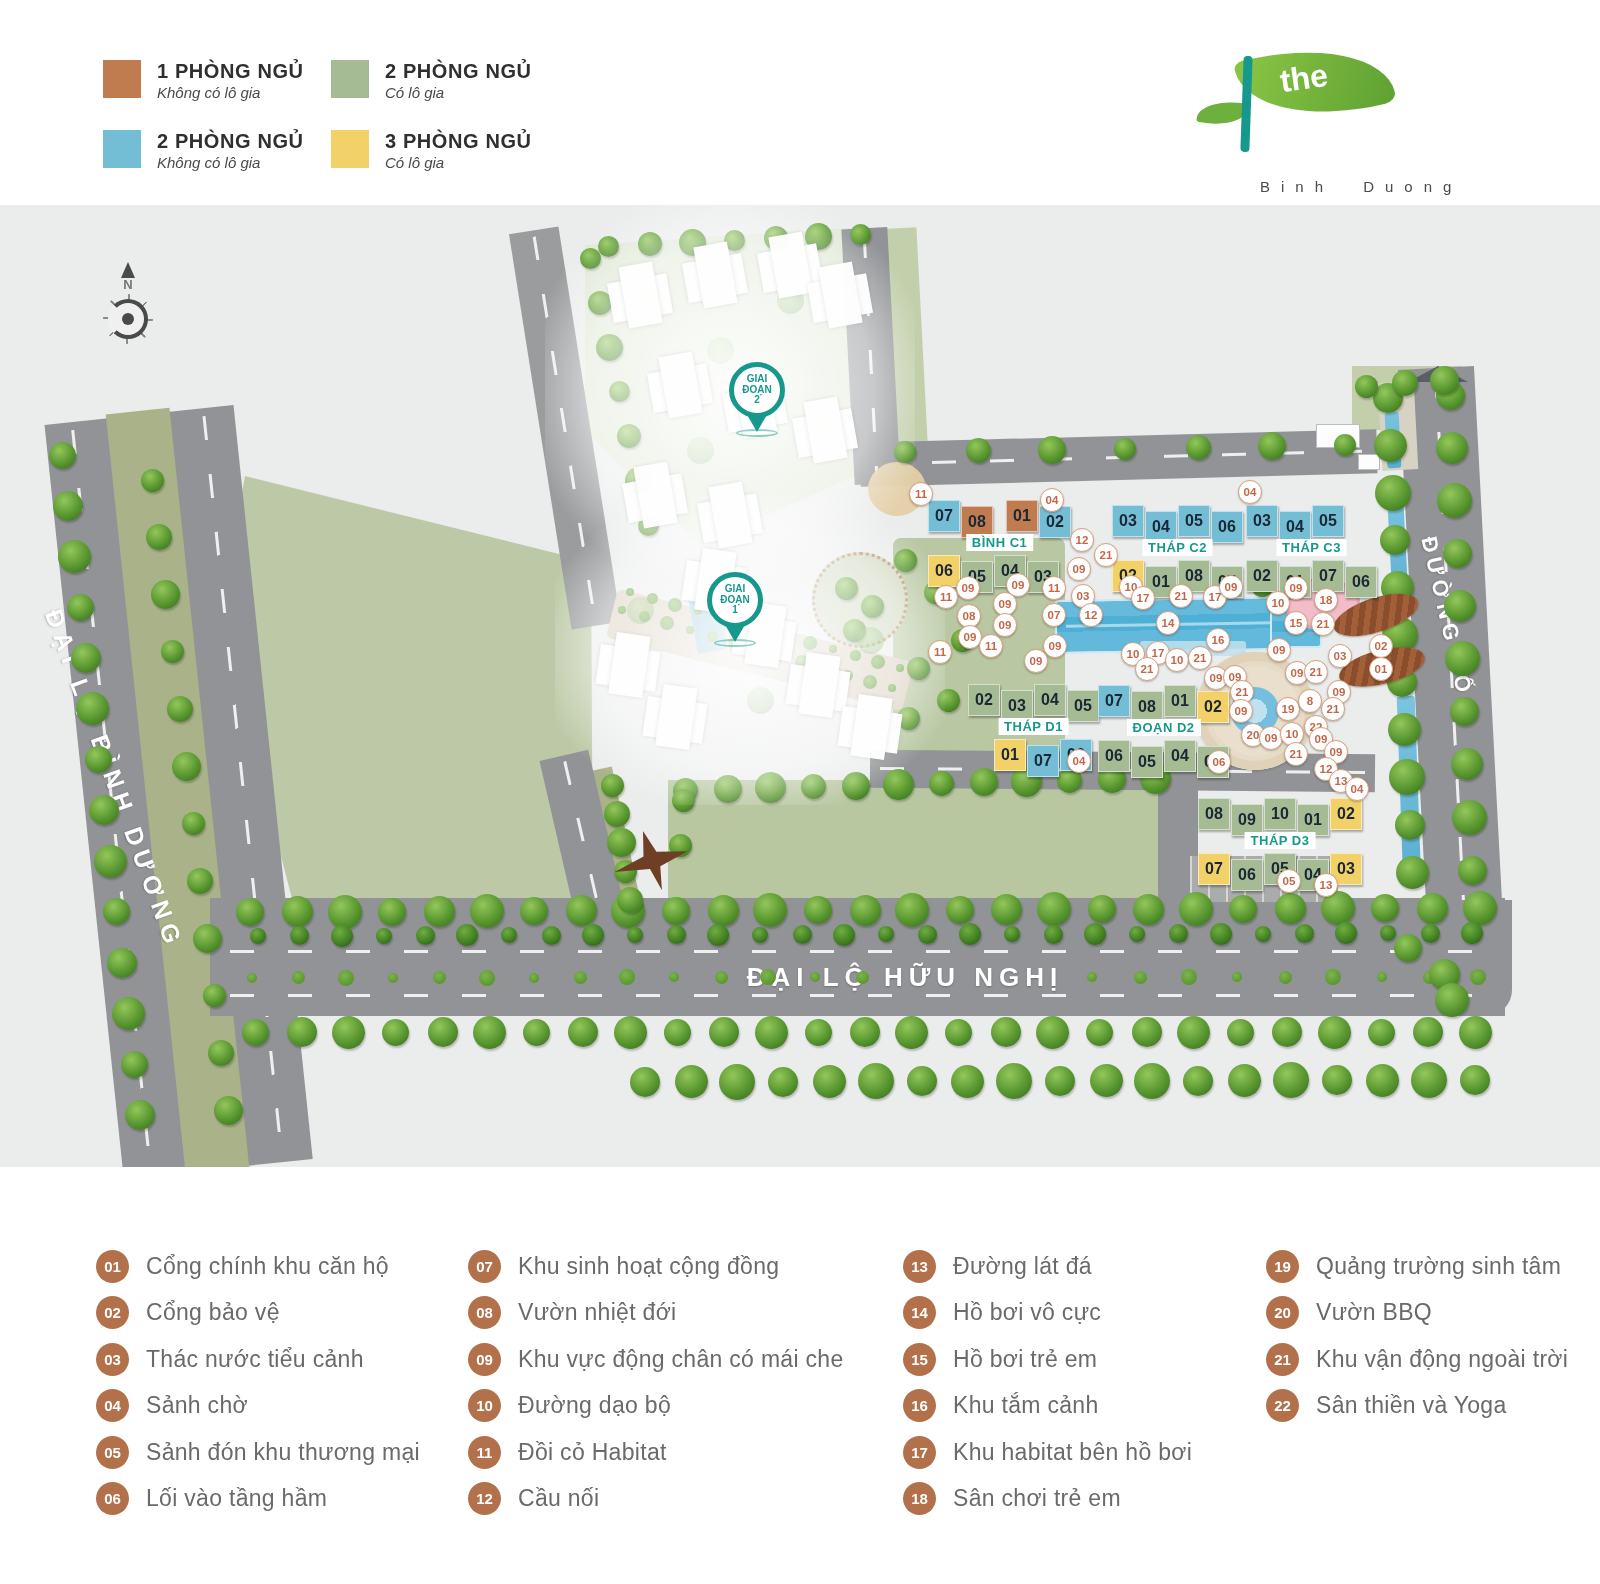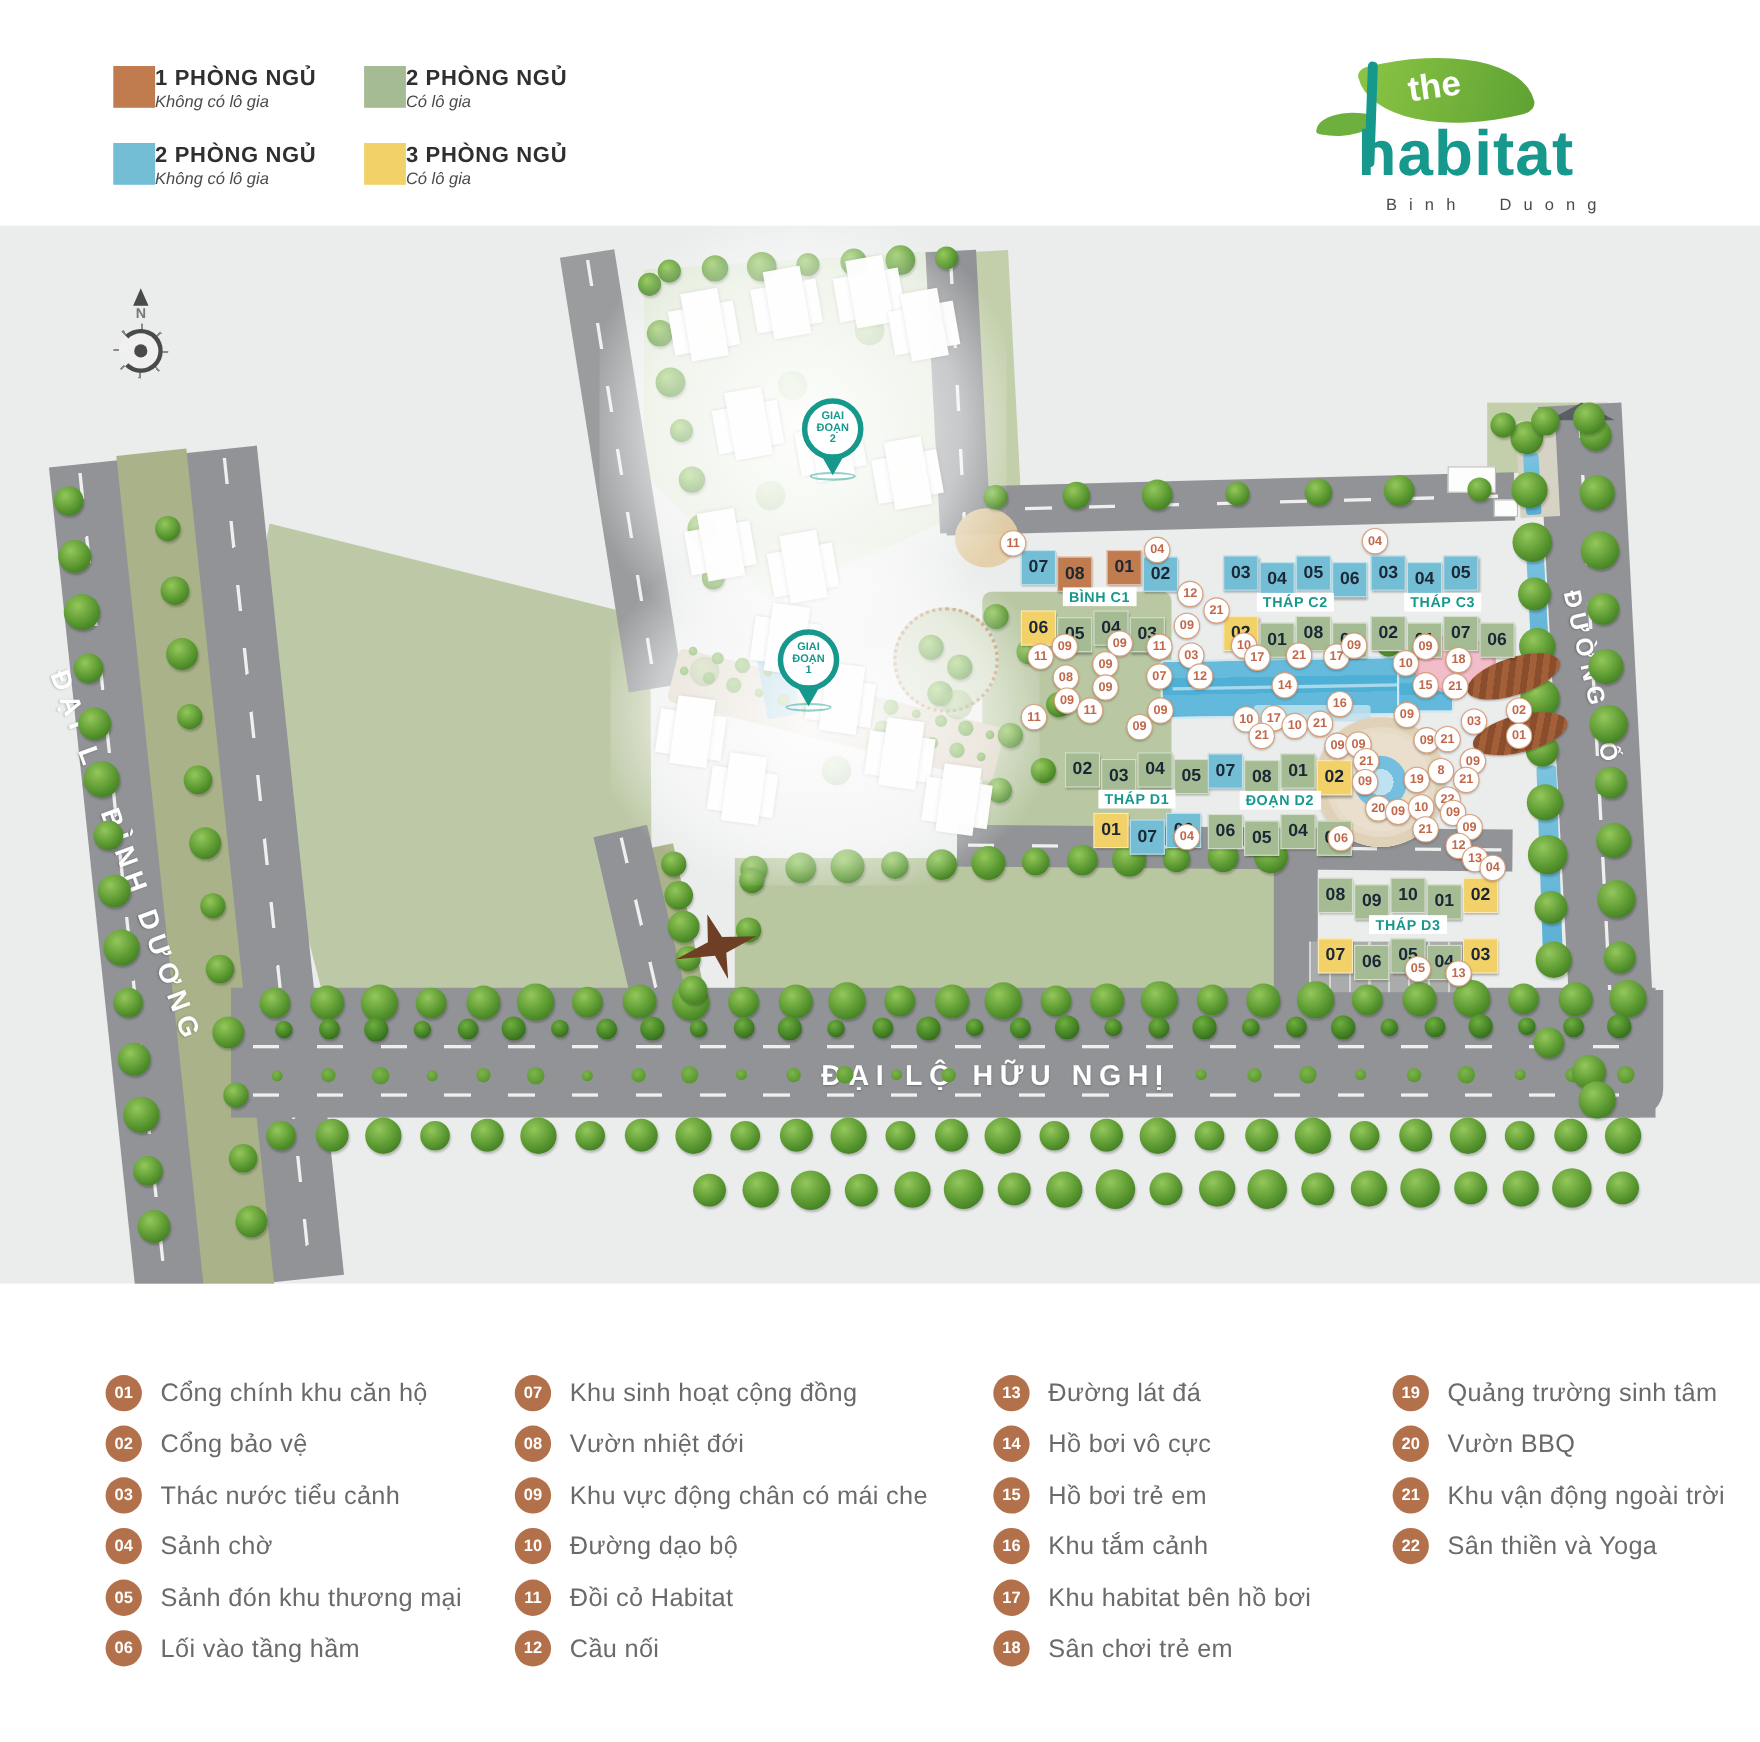--- a/index.html
+++ b/index.html
@@ -84,21 +84,21 @@
   .compass .carrow{width:0;height:0;margin:0 auto;border-left:7px solid transparent;border-right:7px solid transparent;border-bottom:16px solid #4a4a4a}
   .compass .cn{font-size:13px;font-weight:bold;color:#777;line-height:14px}
   .compass .cring{width:50px;height:50px;margin:2px auto 0;border-radius:50%;position:relative;
         background:repeating-conic-gradient(#8a8a8a 0 5deg,transparent 5deg 45deg)}
   .compass .cring::before{content:"";position:absolute;left:5px;top:5px;width:40px;height:40px;border-radius:50%;
         background:#f0f0f0;border:4px solid #4a4a4a;border-left-color:transparent;box-sizing:border-box}
   .compass .cring::after{content:"";position:absolute;left:19px;top:19px;width:12px;height:12px;border-radius:50%;background:#4a4a4a}
   
   .ul-item{position:absolute;display:flex;align-items:flex-start}
   .ul-swatch{width:38px;height:38px;flex:none}
-  .ul-text{}
+  .ul-text{margin-left:16px}
   .ul-title{font-size:20px;font-weight:bold;color:#2f2f2f;letter-spacing:.6px;line-height:22px}
   .ul-sub{font-size:15px;font-style:italic;color:#4a4a4a;margin-top:2px}
   .logo{position:absolute;left:1196px;top:34px;width:300px;height:160px}
   .logo .leaf{position:absolute;left:44px;top:10px;width:150px;height:76px;border-radius:6% 94% 8% 92%/10% 88% 12% 90%;
         transform:rotate(-14deg);background:linear-gradient(120deg,#8bc544,#5ea233)}
   .logo .leaf2{position:absolute;left:2px;top:66px;width:50px;height:26px;border-radius:94% 6% 92% 8%/88% 12% 90% 10%;
         transform:rotate(10deg);background:#6db03e}
   .logo .stem{position:absolute;left:46px;top:22px;width:9px;height:96px;border-radius:4px;background:#17988c;transform:rotate(2deg)}
   .logo .the{position:absolute;left:84px;top:26px;color:#fff;font-size:32px;font-weight:bold;transform:rotate(-8deg)}
   .logo .name{position:absolute;left:38px;top:72px;color:#17988c;font-size:58px;font-weight:bold;letter-spacing:1px}
@@ -729,21 +729,20 @@
           <div class="ul-title">3 PHÒNG NGỦ</div>
           <div class="ul-sub">Có lô gia</div>
         </div>
       </div>
     </div>
   <div class="logo">
     <div class="leaf2"></div>
     <div class="leaf"></div>
     <div class="stem"></div>
     <div class="the">the</div>
-    <div class="name">habitat</div>
     <div class="loc">Binh Duong</div>
   </div>
 </div>
 
 <div class="footer" id="footer-legend">
     <div class="lcol" style="left: 96px;">
       <div class="litem">
         <div class="lnum">01</div>
         <div class="llabel">Cổng chính khu căn hộ</div>
       </div>

